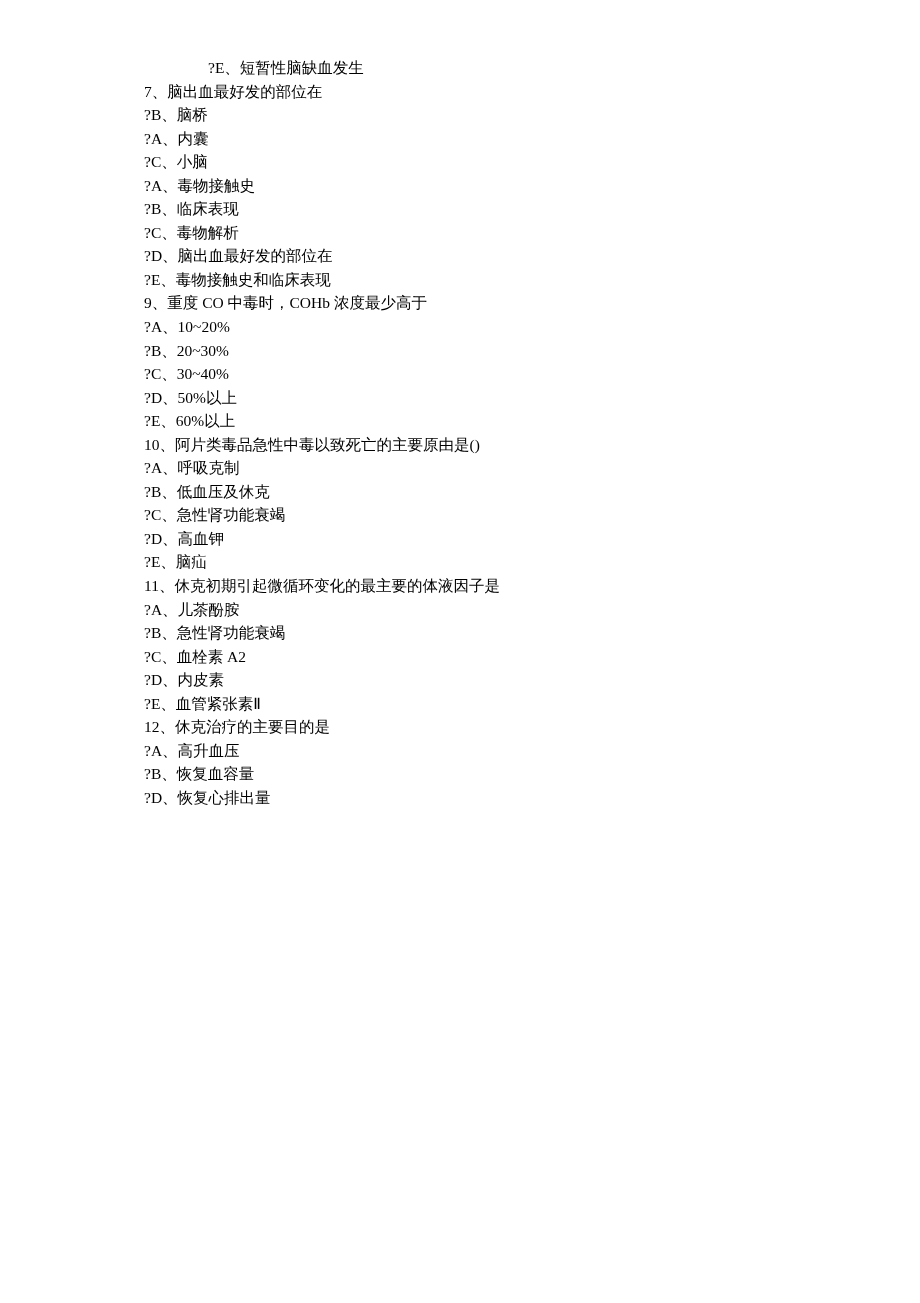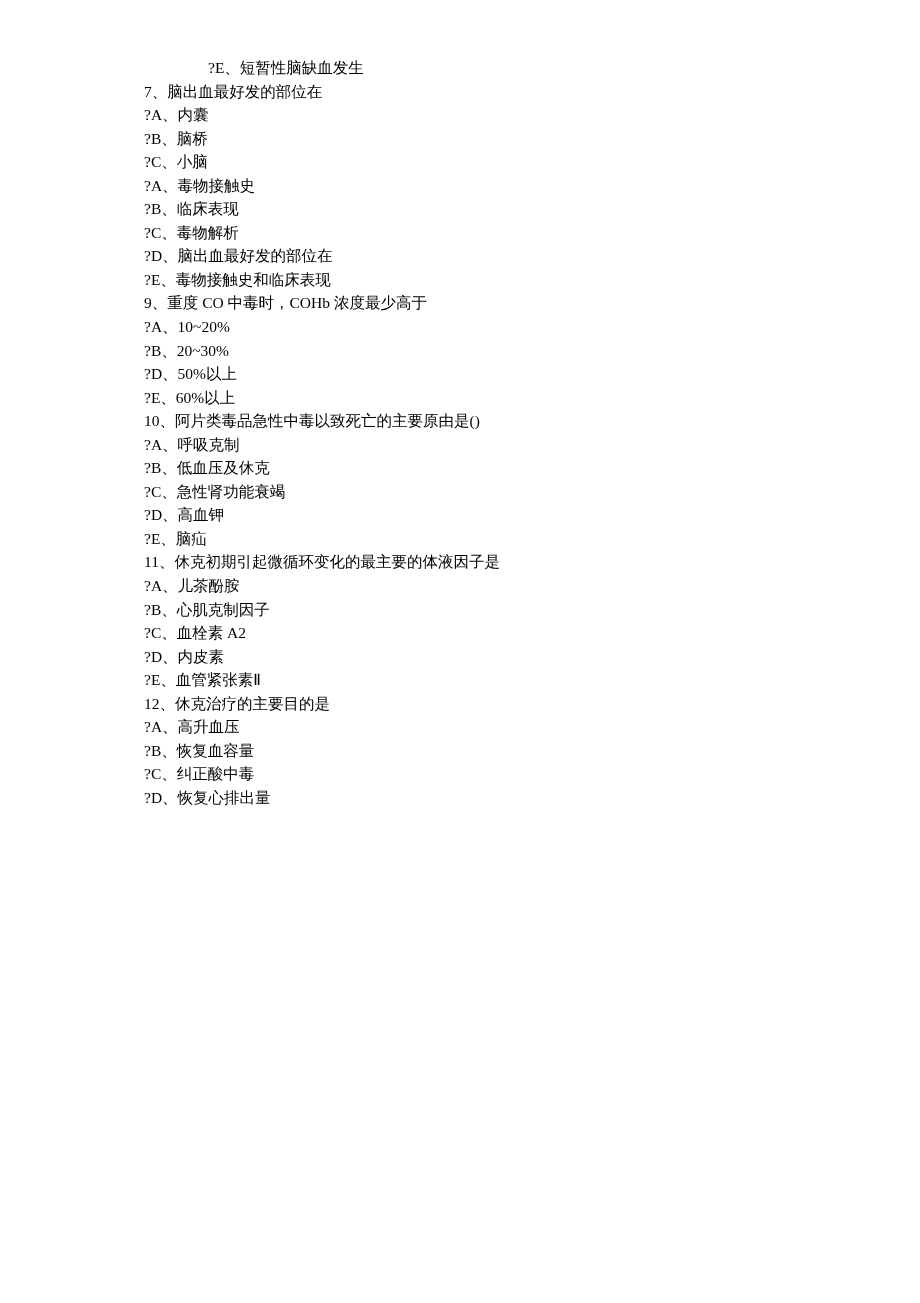--- a/index.html
+++ b/index.html
@@ -24,43 +24,43 @@
   .line {
     white-space: nowrap;
   }
 </style>
 </head>
 <body>
 
 <div class="page" id="lines-container">
     <div class="line indent">?E、短暂性脑缺血发生</div>
     <div class="line">7、脑出血最好发的部位在</div>
+    <div class="line">?B、脑桥</div>
     <div class="line">?A、内囊</div>
-    <div class="line">?B、脑桥</div>
     <div class="line">?C、小脑</div>
     <div class="line">?A、毒物接触史</div>
     <div class="line">?B、临床表现</div>
     <div class="line">?C、毒物解析</div>
     <div class="line">?D、脑出血最好发的部位在</div>
     <div class="line">?E、毒物接触史和临床表现</div>
     <div class="line">9、重度 CO 中毒时，COHb 浓度最少高于</div>
     <div class="line">?A、10~20%</div>
     <div class="line">?B、20~30%</div>
+    <div class="line">?C、30~40%</div>
     <div class="line">?D、50%以上</div>
     <div class="line">?E、60%以上</div>
     <div class="line">10、阿片类毒品急性中毒以致死亡的主要原由是()</div>
     <div class="line">?A、呼吸克制</div>
     <div class="line">?B、低血压及休克</div>
     <div class="line">?C、急性肾功能衰竭</div>
     <div class="line">?D、高血钾</div>
     <div class="line">?E、脑疝</div>
     <div class="line">11、休克初期引起微循环变化的最主要的体液因子是</div>
     <div class="line">?A、儿茶酚胺</div>
-    <div class="line">?B、心肌克制因子</div>
+    <div class="line">?B、急性肾功能衰竭</div>
     <div class="line">?C、血栓素 A2</div>
     <div class="line">?D、内皮素</div>
     <div class="line">?E、血管紧张素Ⅱ</div>
     <div class="line">12、休克治疗的主要目的是</div>
     <div class="line">?A、高升血压</div>
     <div class="line">?B、恢复血容量</div>
-    <div class="line">?C、纠正酸中毒</div>
     <div class="line">?D、恢复心排出量</div>
   </div>
 
 </body></html>

